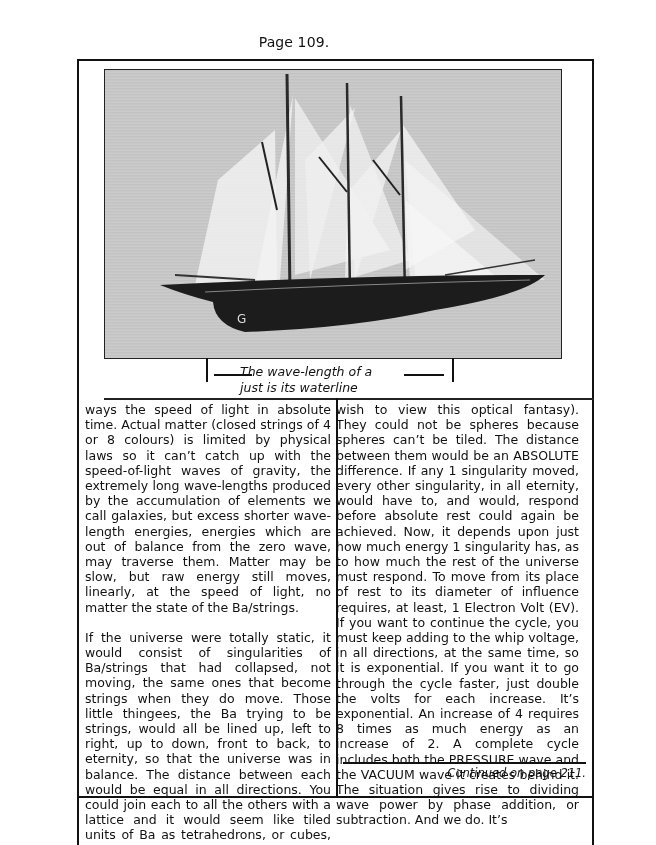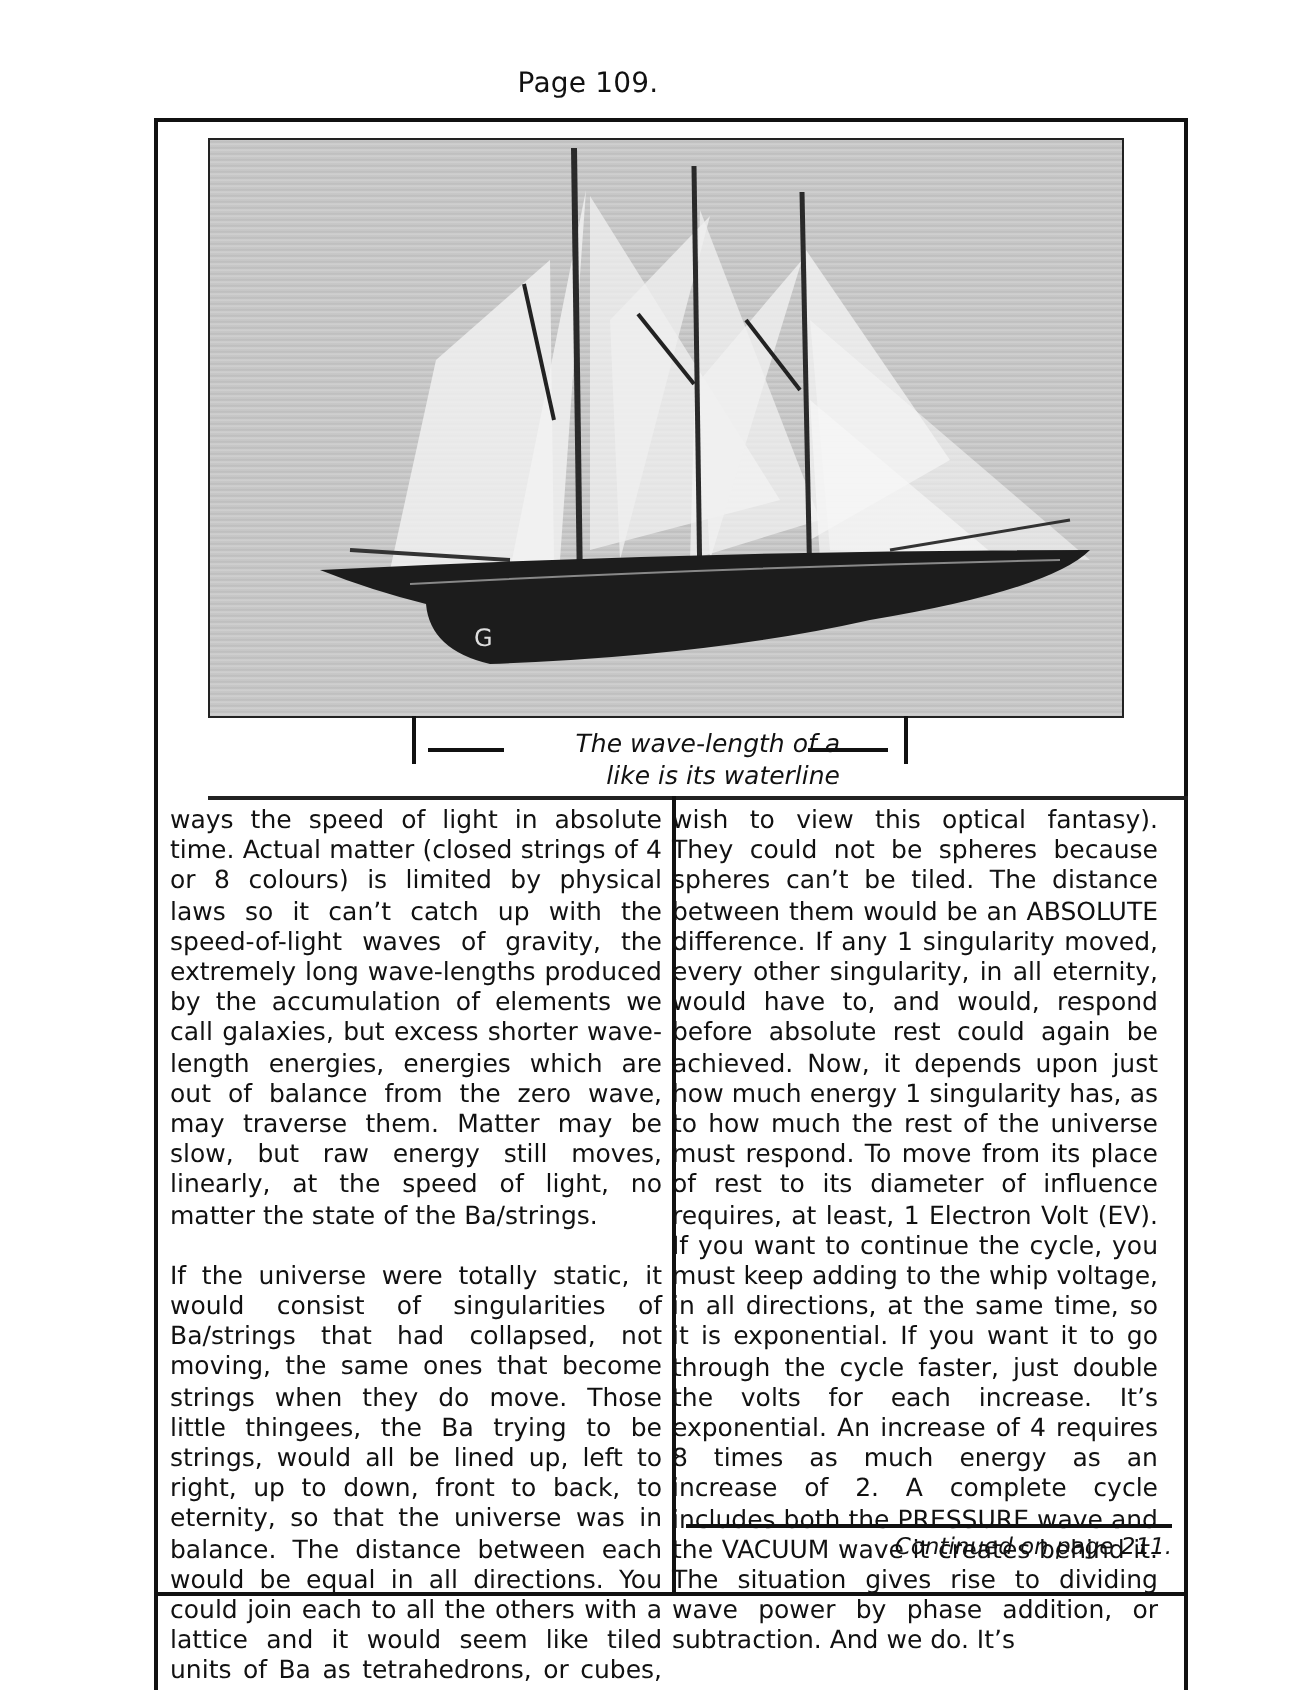--- a/index.html
+++ b/index.html
@@ -12,21 +12,21 @@
     .frame-bottom { position:absolute; left:77px; top:796px; width:517px; height:2px; background:#111; }
     .photo { position:absolute; left:104px; top:69px; width:458px; height:290px;
              border:1.5px solid #222; box-sizing:border-box; overflow:hidden;
              background: repeating-linear-gradient(0deg, #c4c4c4 0px, #d2d2d2 1px, #bcbcbc 2px, #cacaca 3px);
     }
     .photo svg { position:absolute; left:0; top:0; }
     .caption-tick-left { position:absolute; left:206px; top:358px; width:1.5px; height:24px; background:#111; }
     .caption-tick-right { position:absolute; left:452px; top:358px; width:1.5px; height:24px; background:#111; }
     .caption-dash-left { position:absolute; left:214px; top:374px; width:38px; height:1.5px; background:#111; }
     .caption-dash-right { position:absolute; left:404px; top:374px; width:40px; height:1.5px; background:#111; }
-    .caption { position:absolute; left:240px; top:364px; width:180px; text-align:right;
+    .caption { position:absolute; left:240px; top:364px; width:180px; text-align:left;
                font-style:italic; font-size:12.5px; line-height:16px; }
     .text-rule { position:absolute; left:104px; top:398px; width:490px; height:1.5px; background:#222; }
     .col-divider { position:absolute; left:336px; top:398px; width:1.5px; height:400px; background:#111; }
     .col { position:absolute; top:402px; font-size:12.5px; line-height:15.2px; text-align:justify; }
     .col p { margin:0; }
     .col-left { left:85px; width:246px; }
     .col-right { left:336px; width:243px; }
     .para-gap { height:15px; }
     .cont-rule { position:absolute; left:343px; top:762px; width:243px; height:1.5px; background:#111; }
     .continued { position:absolute; left:343px; top:766px; width:243px; text-align:right;
@@ -69,21 +69,21 @@
     <text x="132" y="253" font-size="12" fill="#ddd" font-family="DejaVu Sans, sans-serif">G</text>
   </svg>
 </div>
 
 <div class="caption-tick-left"></div>
 <div class="caption-tick-right"></div>
 <div class="caption-dash-left"></div>
 <div class="caption-dash-right"></div>
 <div class="caption">
   <div>The wave-length of a</div>
-  <div>like is its waterline</div>
+  <div>just is its waterline</div>
 </div>
 
 <div class="text-rule"></div>
 <div class="col-divider"></div>
 
 <div class="col col-left">
   <p>ways the speed of light in absolute time. Actual matter (closed strings of 4 or 8 colours) is limited by physical laws so it can’t catch up with the speed-of-light waves of gravity, the extremely long wave-lengths produced by the accumulation of elements we call galaxies, but excess shorter wave-length energies, energies which are out of balance from the zero wave, may traverse them. Matter may be slow, but raw energy still moves, linearly, at the speed of light, no matter the state of the Ba/strings.</p>
   <div class="para-gap"></div>
   <p>If the universe were totally static, it would consist of singularities of Ba/strings that had collapsed, not moving, the same ones that become strings when they do move. Those little thingees, the Ba trying to be strings, would all be lined up, left to right, up to down, front to back, to eternity, so that the universe was in balance. The distance between each would be equal in all directions. You could join each to all the others with a lattice and it would seem like tiled units of Ba as tetrahedrons, or cubes, or both (however you</p>
 </div>

